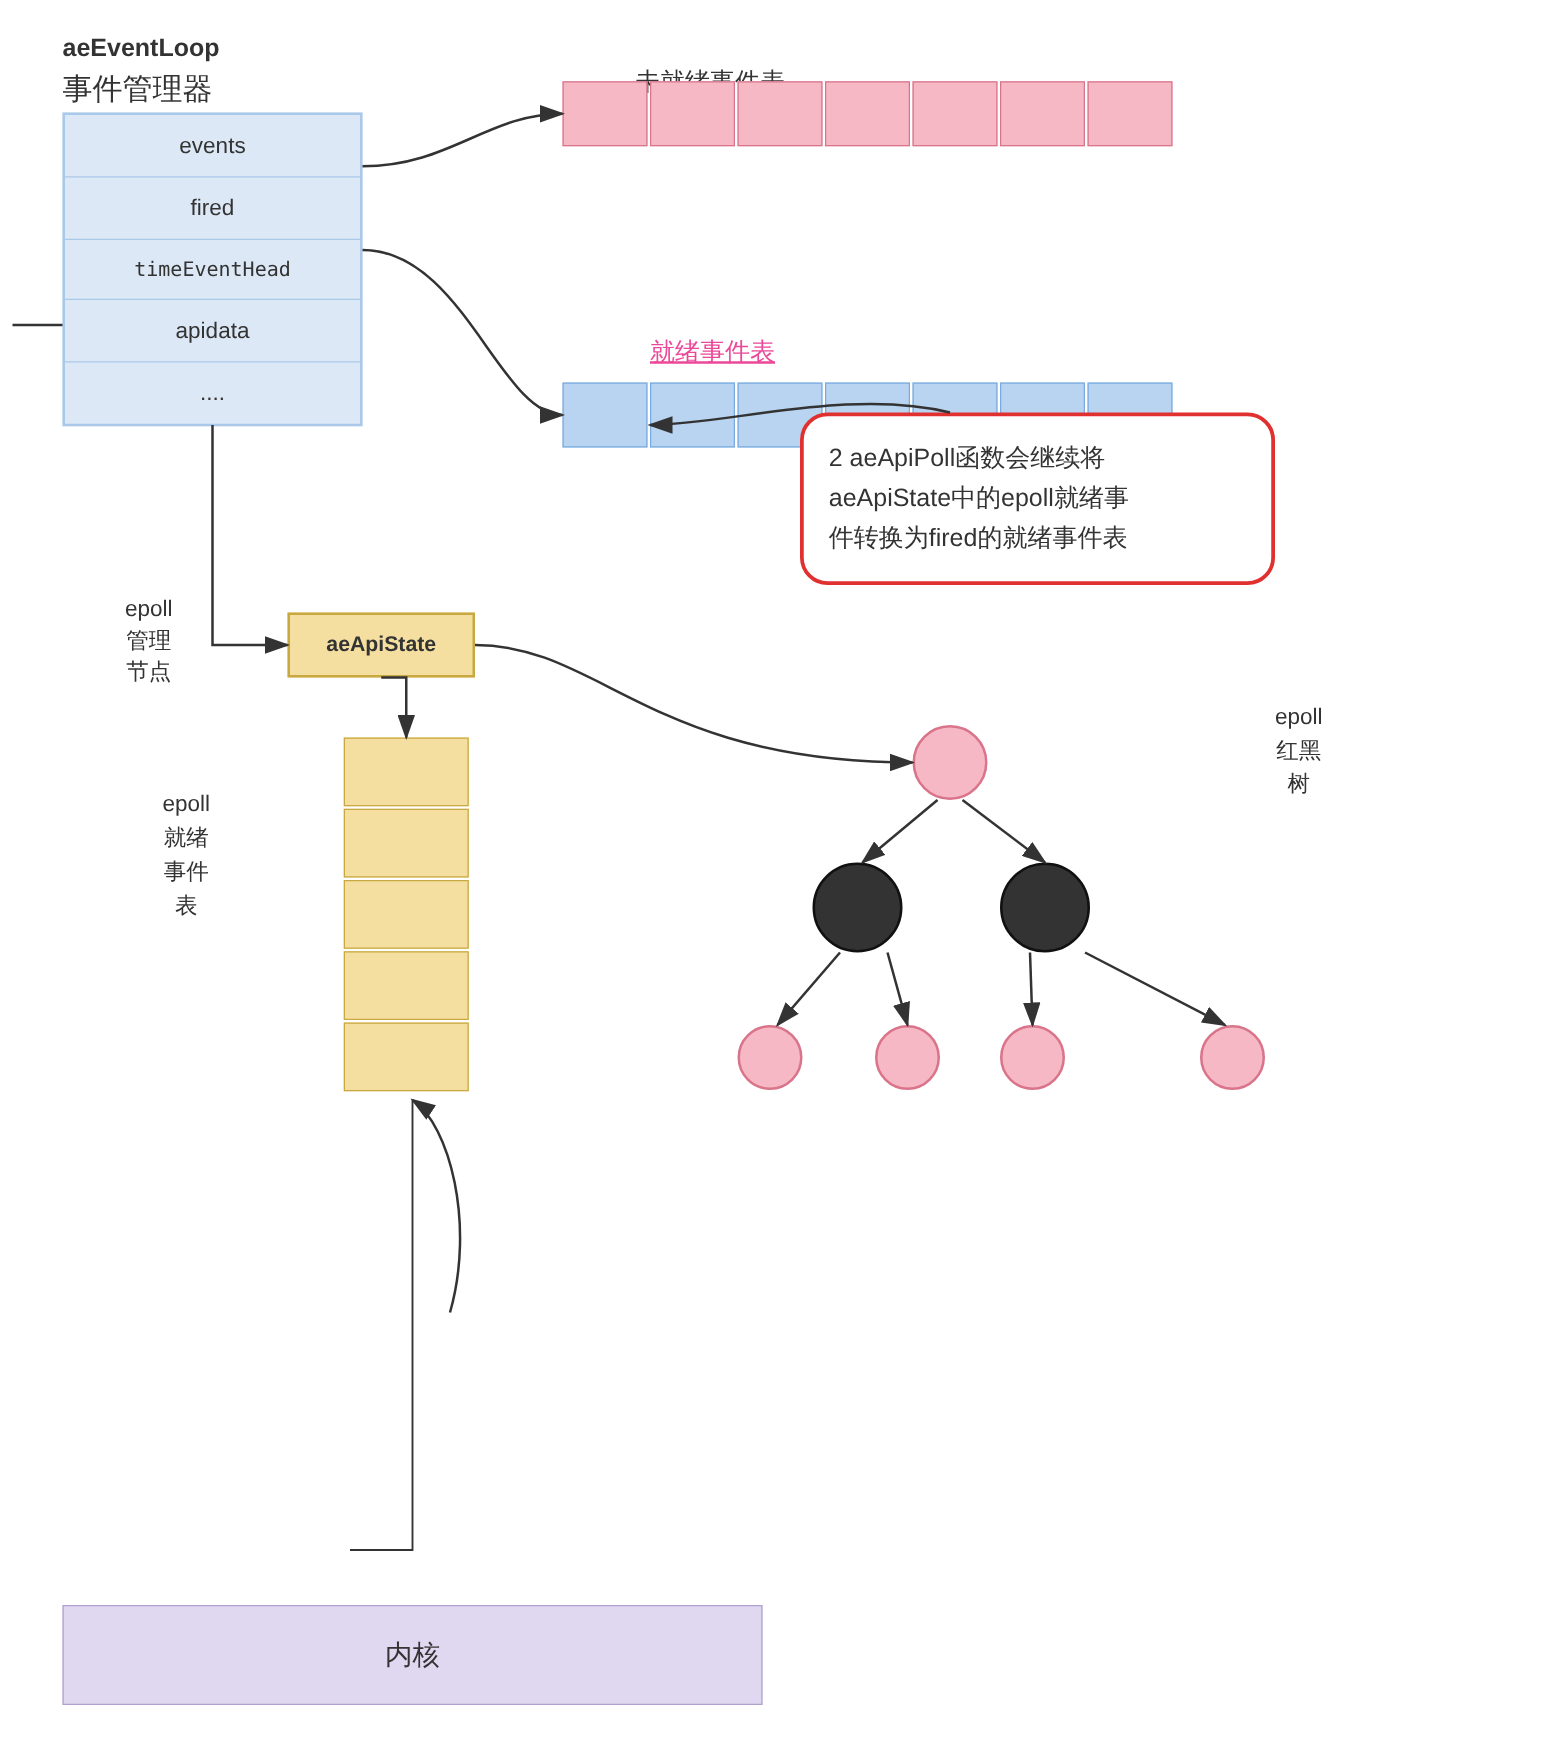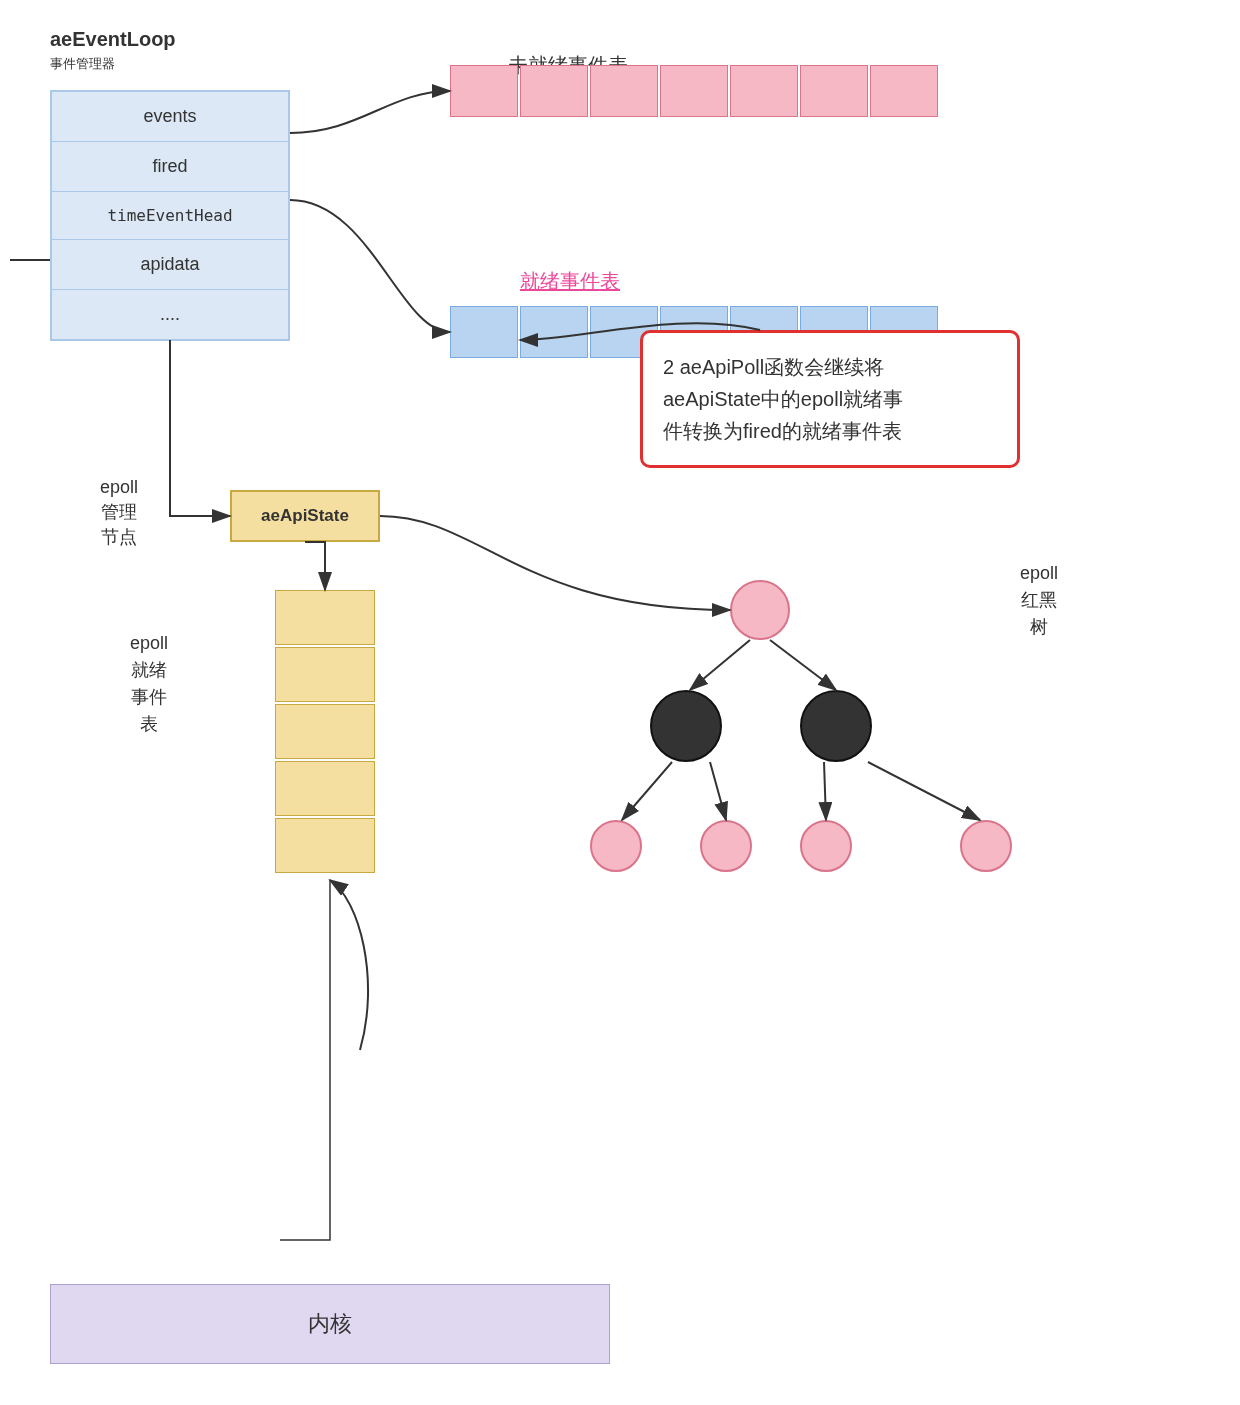--- a/index.html
+++ b/index.html
@@ -23,21 +23,21 @@
       top: 28px;
       left: 50px;
       font-size: 20px;
       font-weight: bold;
       color: #333;
     }
     .event-loop-sublabel {
       position: absolute;
       top: 55px;
       left: 50px;
-      font-size: 13px;
+      font-size: 24px;
       color: #333;
     }
 
     .ae-table {
       position: absolute;
       top: 90px;
       left: 50px;
       width: 240px;
       border: 2px solid #aac8e8;
       background: #dce8f5;
@@ -185,21 +185,21 @@
       color: #333;
       line-height: 1.6;
     }
     .callout-red-2 {
       position: absolute;
       top: 330px;
       left: 640px;
       width: 380px;
       padding: 18px 20px;
       border: 3px solid #e03030;
-      border-radius: 10px;
+      border-radius: 22px;
       background: #fff;
       font-size: 20px;
       color: #333;
       line-height: 1.6;
     }
 
     
     .kernel-box {
       position: absolute;
       top: 1240px;

